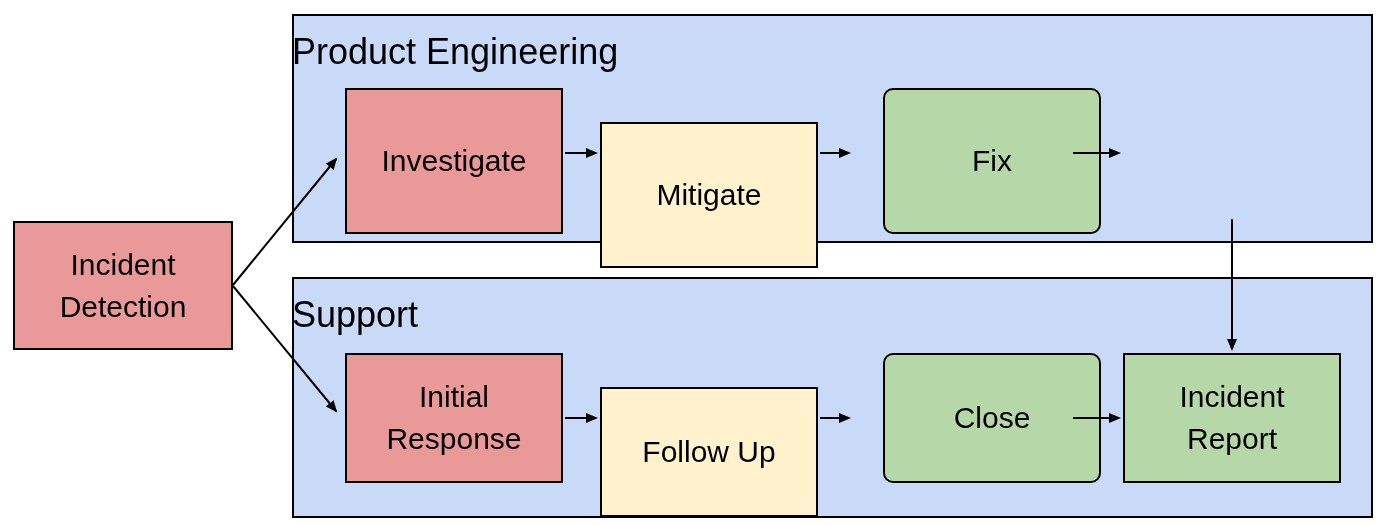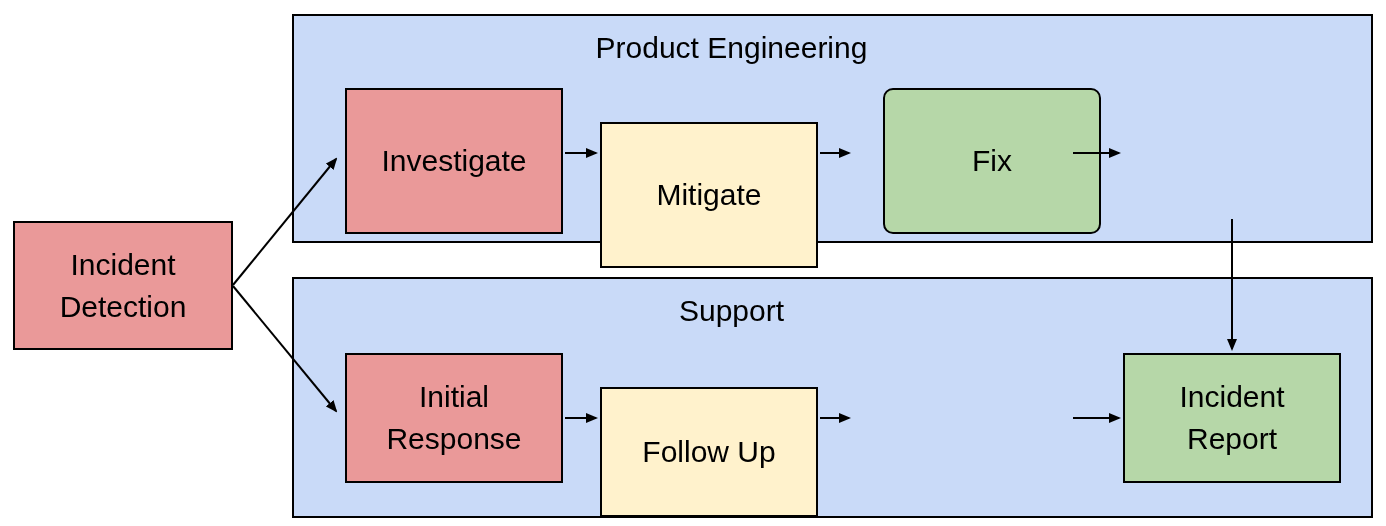--- a/index.html
+++ b/index.html
@@ -20,22 +20,21 @@
     position: absolute;
     background: #c9daf8;
     border: 2px solid #000000;
     box-sizing: border-box;
   }
   #lane-product-engineering { left: 292px; top: 14px;  width: 1081px; height: 229px; }
   #lane-support             { left: 292px; top: 277px; width: 1081px; height: 241px; }
   .lane-title {
     position: absolute;
     width: 879px;
-    text-align: center;
-    font-size: 30px;
+    font-size: 36px;
     line-height: 1.2;
     white-space: nowrap;
   }
   #title-product-engineering { left: 292px; top: 30px; }
   #title-support             { left: 292px; top: 293px; }
   .node {
     position: absolute;
     border: 2px solid #000000;
     box-sizing: border-box;
     display: flex;
@@ -81,20 +80,21 @@
   <div class="node node-red" id="node-incident-detection">Incident
 Detection</div>
 
   <div class="node node-red row-top col-1">Investigate</div>
   <div class="node node-yellow row-top col-2">Mitigate</div>
   <div class="node node-green row-top col-3">Fix</div>
 
   <div class="node node-red row-bottom col-1">Initial
 Response</div>
   <div class="node node-yellow row-bottom col-2">Follow Up</div>
+  <div class="node node-green row-bottom col-3">Close</div>
   <div class="node node-green row-bottom col-4">Incident
 Report</div>
 
   <svg id="arrow-layer" viewBox="0 0 1386 526" xmlns="http://www.w3.org/2000/svg">
     <defs>
       <marker id="ah" markerWidth="12" markerHeight="10" refX="10" refY="5" orient="auto" markerUnits="userSpaceOnUse">
         <path d="M0,0 L12,5 L0,10 z" fill="#000000"></path>
       </marker>
     </defs>
     <g stroke="#000000" stroke-width="2" fill="none">

